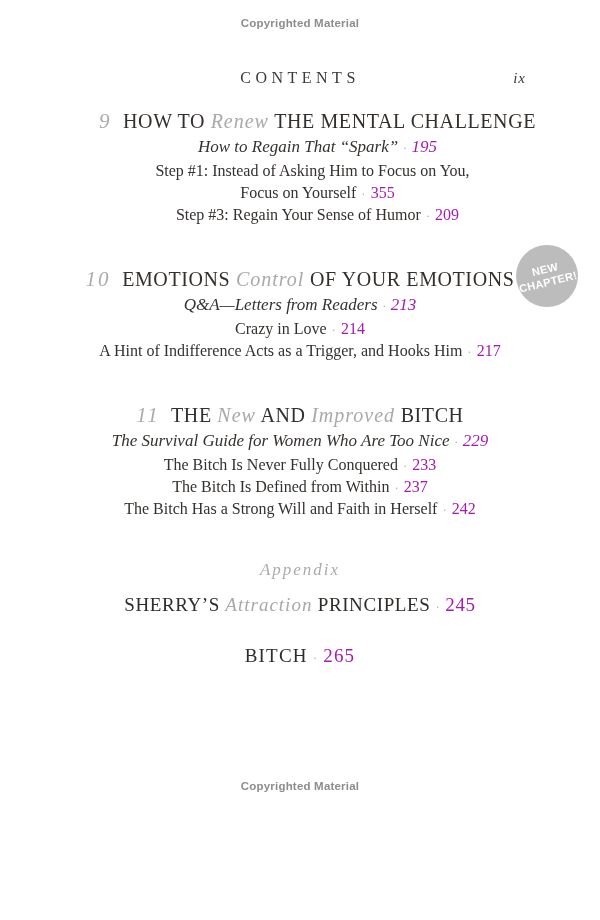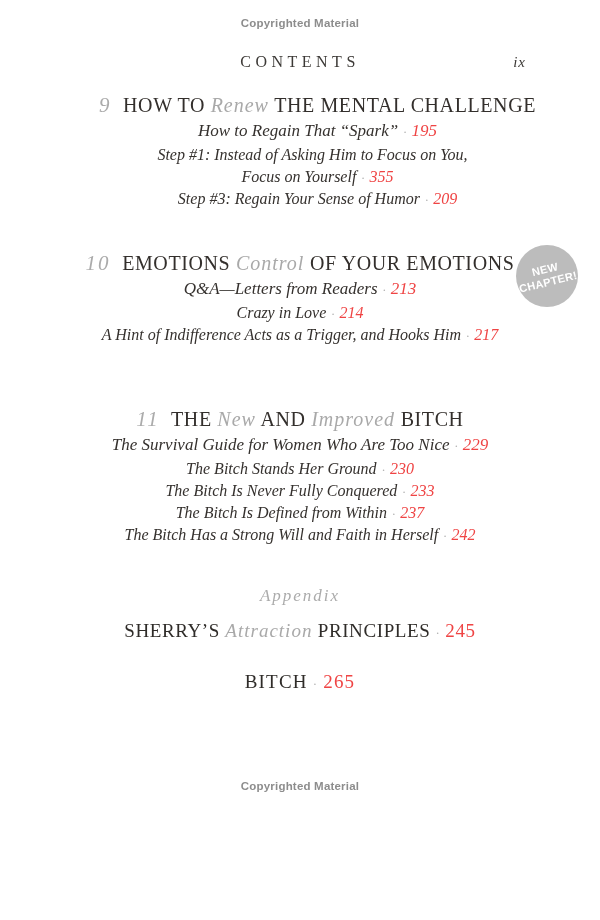--- a/index.html
+++ b/index.html
@@ -16,37 +16,37 @@
     font-family:"Liberation Sans","DejaVu Sans",sans-serif;
     font-weight:700;
     font-size:11.5px;
     color:#8d8d8d;
     letter-spacing:0.2px;
   }
   .notice-top{padding-top:17px;}
   .notice-bottom{position:absolute;left:0;right:0;bottom:16px;}
   .toc-header{
     position:relative;
-    margin-top:24px;
+    margin-top:40px;
     text-align:center;
     font-size:16px;
     letter-spacing:4.5px;
     color:#3c3936;
   }
   .toc-folio{
     position:absolute;
     right:74px;top:1px;
     font-size:15px;
     letter-spacing:1px;
     font-style:italic;
   }
   .chapter{text-align:center;}
   .ch-9{margin-top:21px;padding-left:35px;}
   .ch-10{margin-top:40px;}
-  .ch-11{margin-top:60px;}
+  .ch-11{margin-top:40px;}
   .ch-heading{
     font-size:20px;
     letter-spacing:0.6px;
     color:#332f2c;
     line-height:26px;
   }
   .script{
     font-style:italic;
     color:#a9a9a9;
     letter-spacing:1px;
@@ -61,28 +61,27 @@
   .subtitle{
     font-style:italic;
     font-size:17px;
     line-height:25px;
     color:#35312e;
   }
   .toc-row{
     font-size:16px;
     line-height:21px;
     color:#35312e;
-    font-style:italic;
   }
   .sep{
     color:#b3b3b3;
     font-size:13px;
     margin:0 5px;
   }
-  .pgnum{color:#ef4444;}
+  .pgnum{color:#a21caf;}
   .appendix-block{margin-top:40px;text-align:center;}
   .appendix-title{
     font-style:italic;
     color:#ababab;
     font-size:17px;
     letter-spacing:2px;
     font-weight:400;
   }
   .appendix-line{
     margin-top:14px;
@@ -181,23 +180,20 @@
       <span>THE</span>
       <span class="script">New</span>
       <span>AND</span>
       <span class="script">Improved</span>
       <span>BITCH</span>
     </div>
     <div class="subtitle">
       <span>The Survival Guide for Women Who Are Too Nice</span><span class="sep">·</span><span class="pgnum">229</span>
     </div>
     <div class="toc-row">
-      <span>The Bitch Stands Her Ground</span><span class="sep">·</span><span class="pgnum">230</span>
-    </div>
-    <div class="toc-row">
       <span>The Bitch Is Never Fully Conquered</span><span class="sep">·</span><span class="pgnum">233</span>
     </div>
     <div class="toc-row">
       <span>The Bitch Is Defined from Within</span><span class="sep">·</span><span class="pgnum">237</span>
     </div>
     <div class="toc-row">
       <span>The Bitch Has a Strong Will and Faith in Herself</span><span class="sep">·</span><span class="pgnum">242</span>
     </div>
   </div>
 

